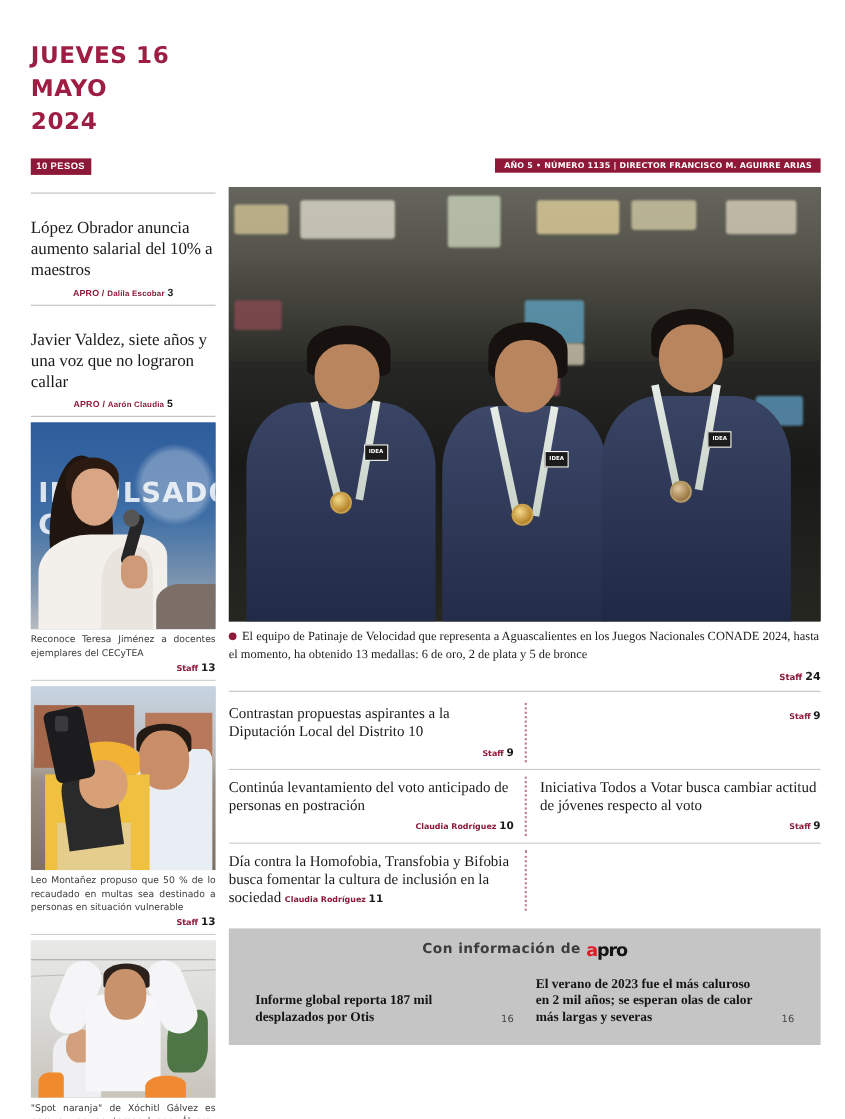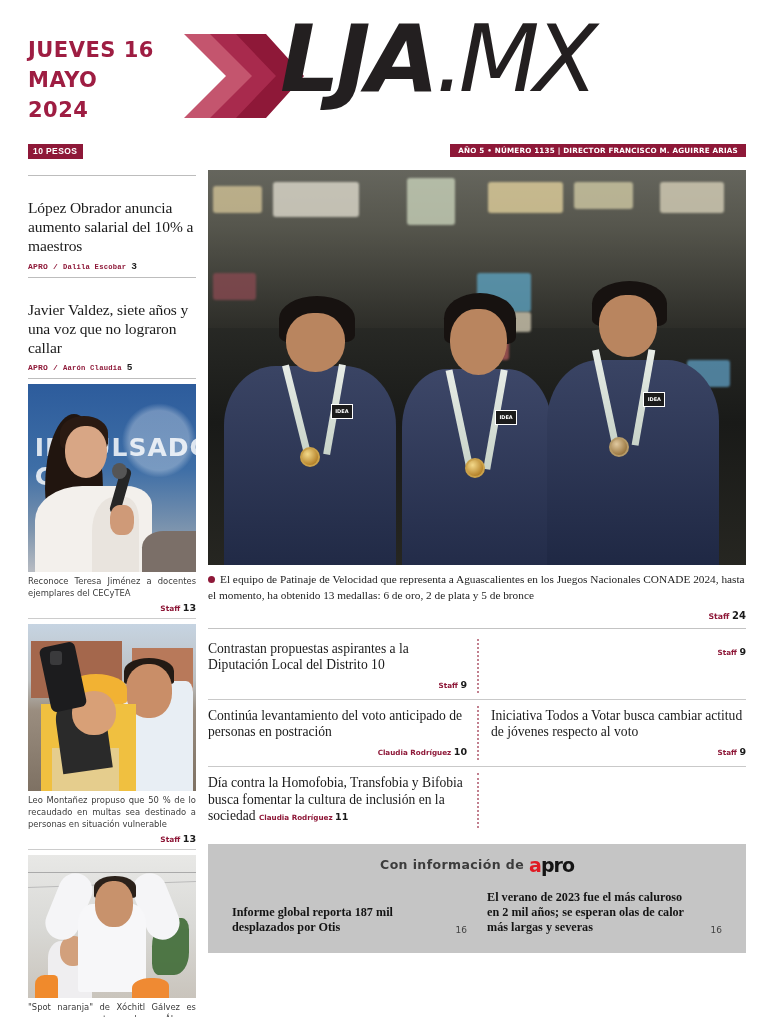--- a/index.html
+++ b/index.html
@@ -112,22 +112,22 @@
 
   .lead-head {
     font-family: "Liberation Serif", serif;
     font-size: 15.5px;
     line-height: 1.24;
     color: #1a1a1a;
     letter-spacing: -0.1px;
     margin-top: 22px;
   }
   .byline {
-    text-align: left;
-    font-family: Liberation Mono, monospace;
+    text-align: center;
+    font-family: Liberation Sans, sans-serif;
     font-size: 8px;
     font-weight: bold;
     color: #8e1838;
     margin-top: 5px;
     letter-spacing: 0.2px;
   }
   .byline .pg { color: #1a1a1a; font-size: 9.5px; }
   .byline .nm { font-size: 7.2px; }
 
   .photo {
@@ -308,21 +308,21 @@
     font-weight:bold;
     font-size:12.5px;
     color:#3c3c3c;
     letter-spacing:0.4px;
     margin-bottom: 9px;
   }
   .apro-logo {
     display:inline-block;
     font-family:"DejaVu Sans",sans-serif;
     font-weight:bold;
-    font-size:19px;
+    font-size:16px;
     letter-spacing:-1px;
     vertical-align:-3px;
     margin-left:5px;
   }
   .apro-logo .a { color:#e01b24; }
   .apro-logo .pro { color:#141414; }
   .apro-grid { display:flex; flex-wrap:wrap; }
   .apro-cell { flex: 1 1 50%; display:flex; align-items:flex-end; padding: 5px 10px 5px 10px; }
   .apro-text {
     flex: 1 1 auto;
@@ -344,28 +344,20 @@
 </head>
 <body>
 
 <div class="page">
 
   <div class="masthead">
     <div class="dateblock">
       <div class="dline">JUEVES 16</div>
       <div class="dline">MAYO</div>
       <div class="dline">2024</div>
-    </div>
-    <div class="logo-wrap">
-      <svg class="chevrons" viewBox="0 0 120 92">
-        <polygon points="0,4 30,4 72,46 30,88 0,88 42,46" fill="#c4556e"></polygon>
-        <polygon points="26,4 56,4 98,46 56,88 26,88 68,46" fill="#a82a4d"></polygon>
-        <polygon points="52,4 82,4 120,46 82,88 52,88 92,46" fill="#8e1838"></polygon>
-      </svg>
-      <div class="logotext"><span>LJA</span><span class="mx">.MX</span></div>
     </div>
   </div>
 
   <div class="inforow">
     <div class="price-tag">10 PESOS</div>
     <div class="credit-tag">AÑO 5 • NÚMERO 1135 | DIRECTOR FRANCISCO M. AGUIRRE ARIAS</div>
   </div>
 
   <div class="body-grid">
 

